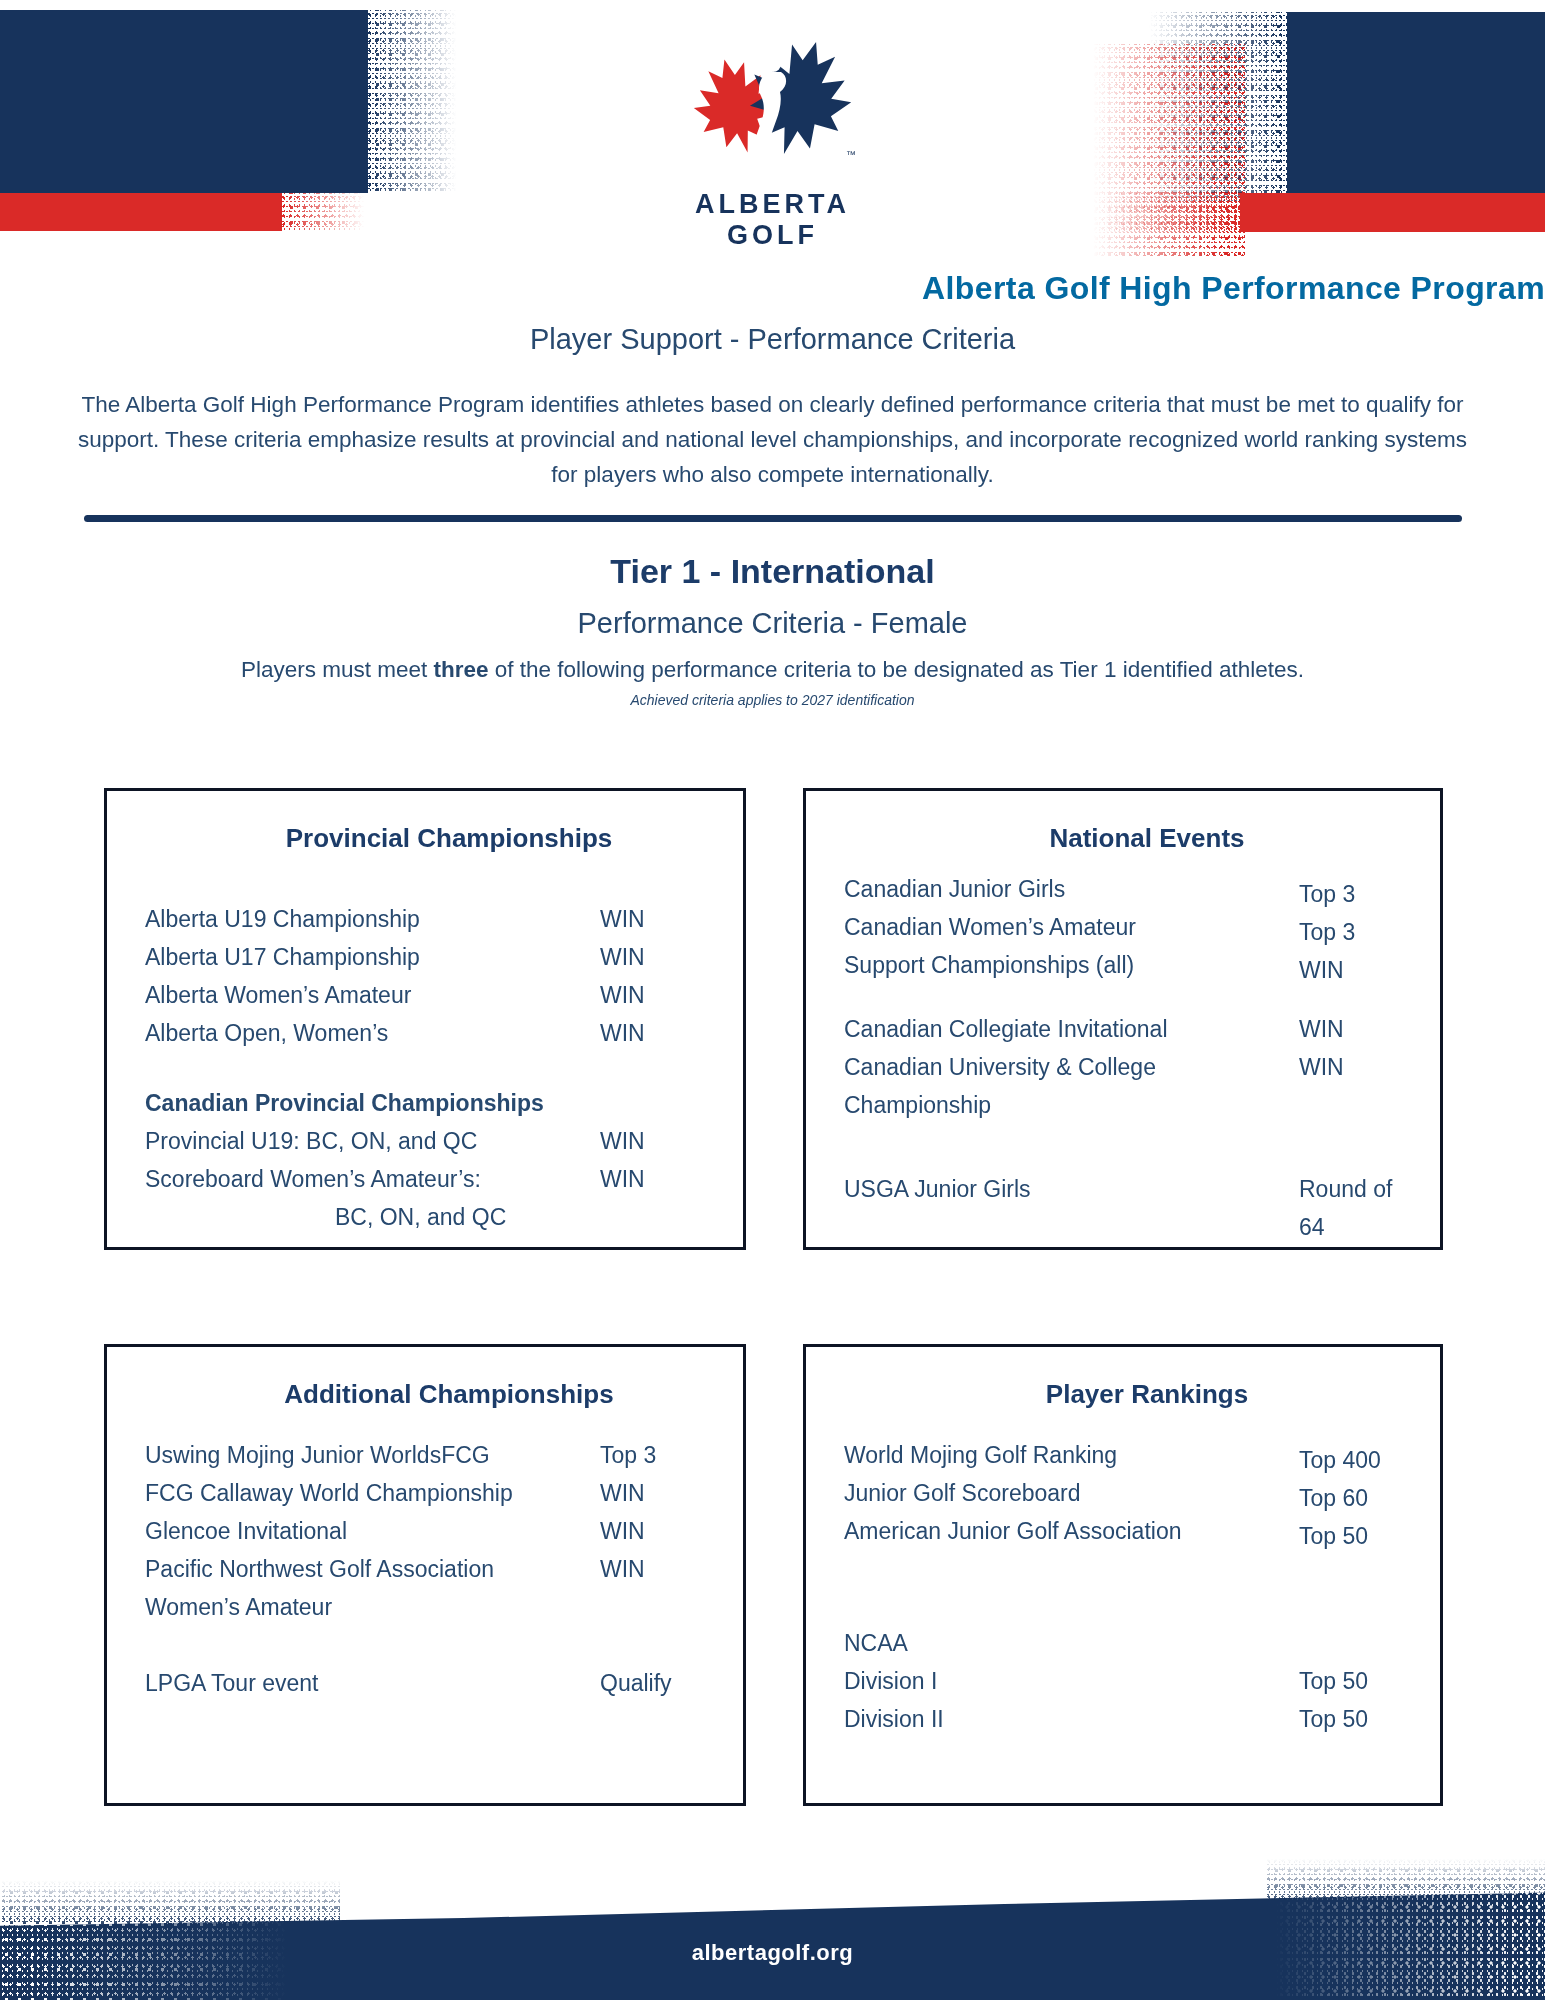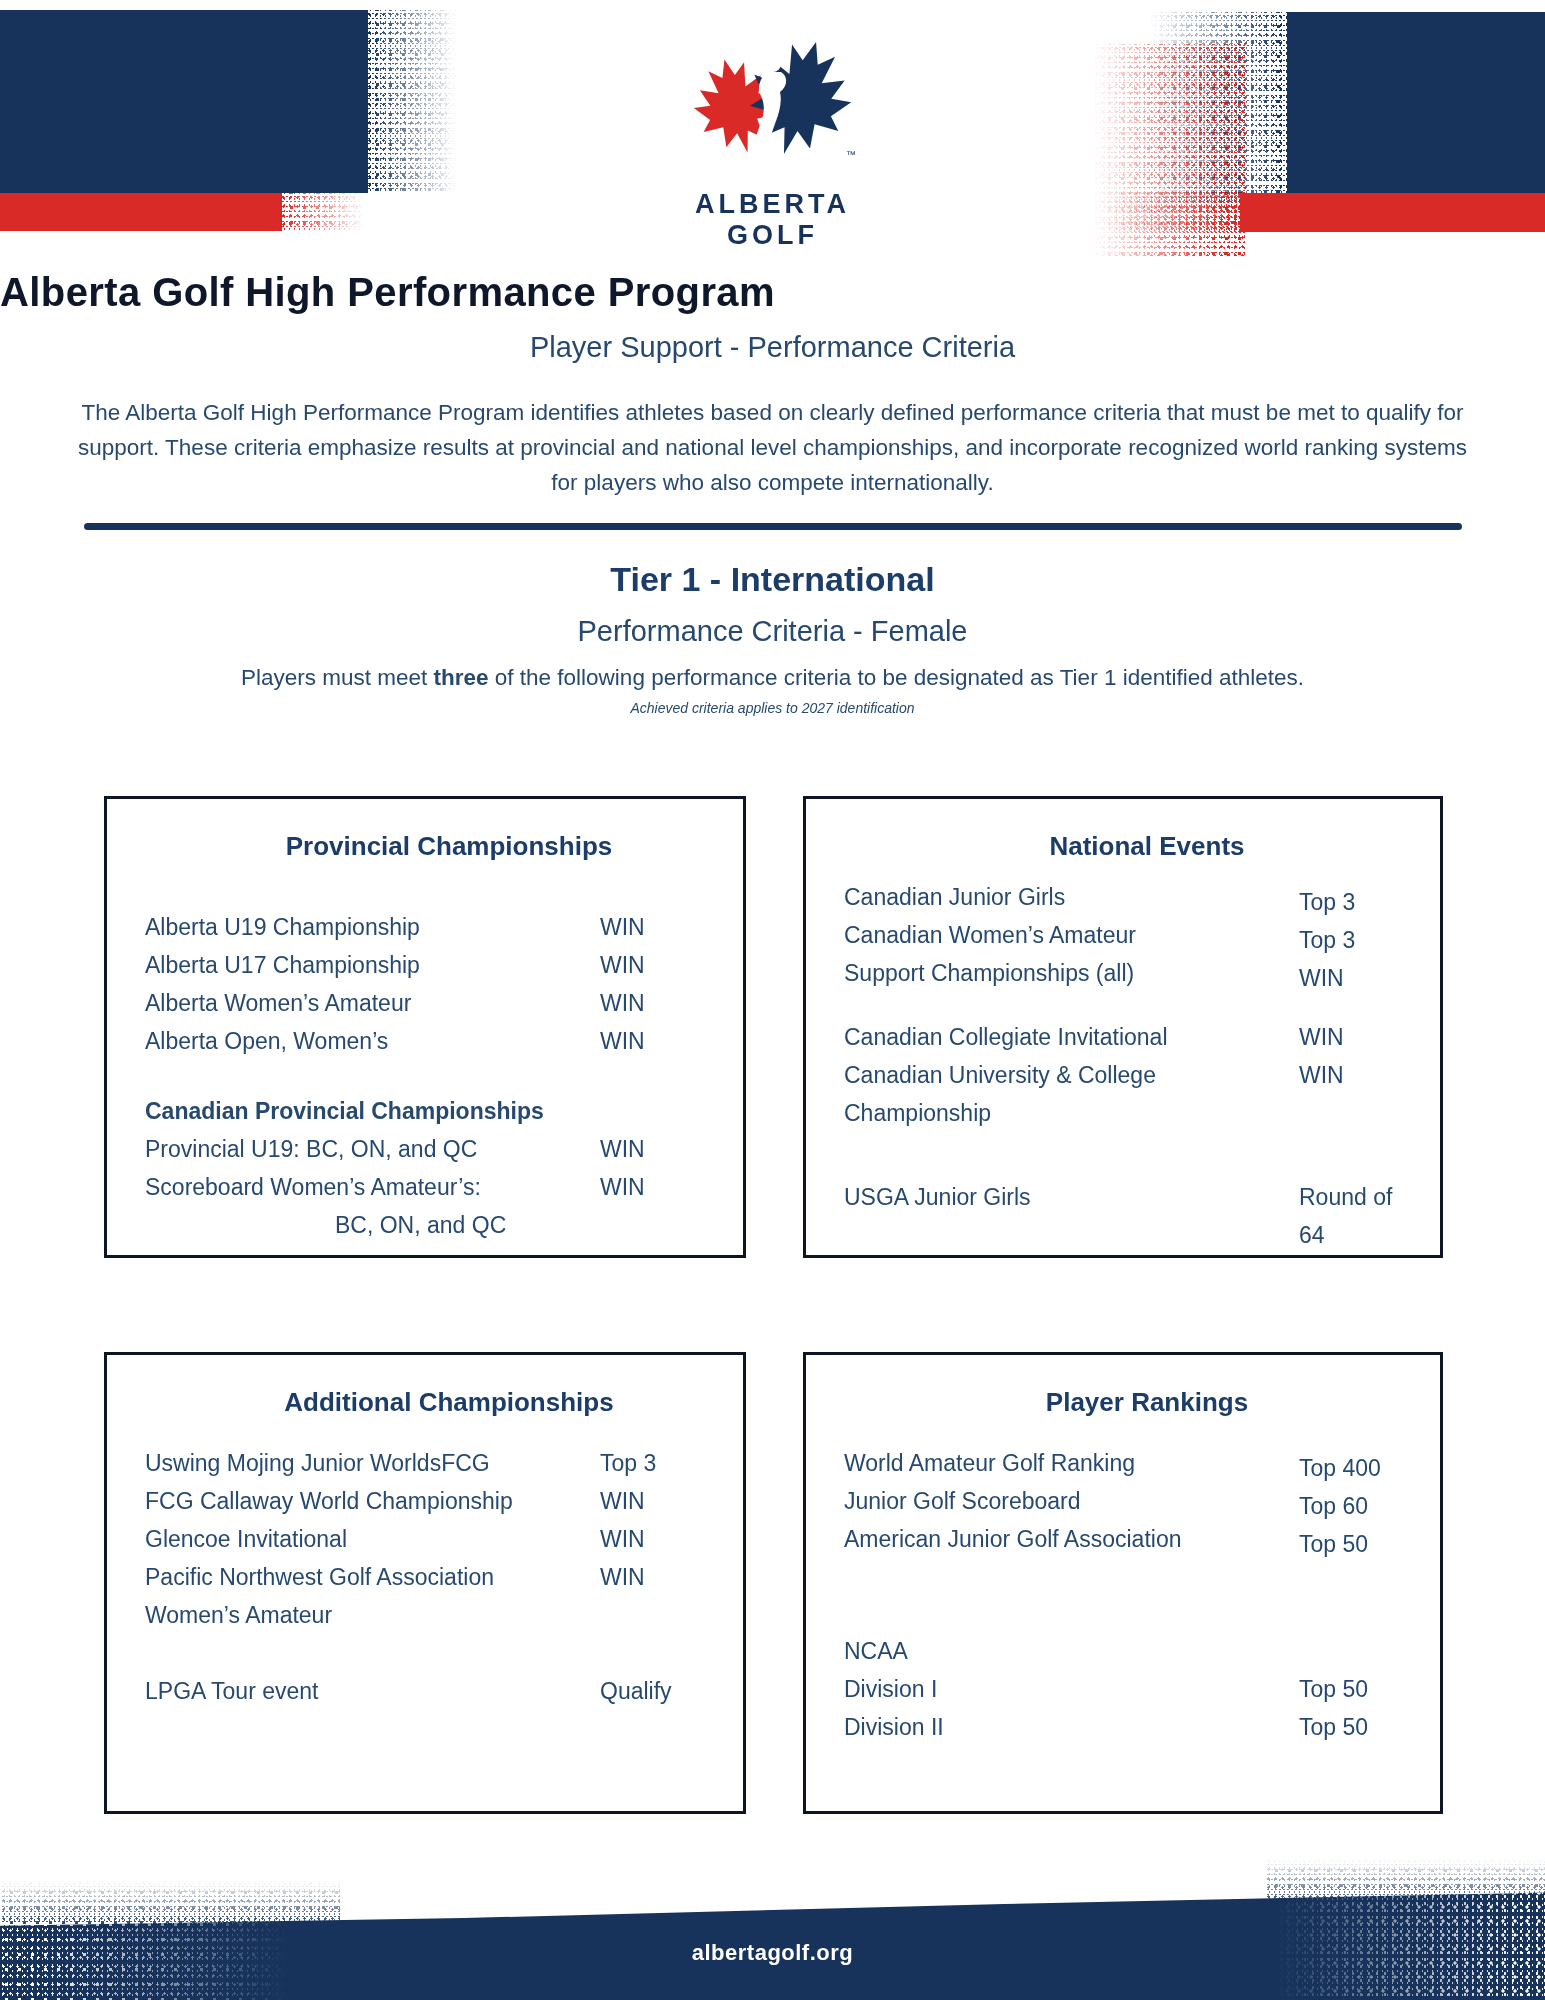--- a/index.html
+++ b/index.html
@@ -31,21 +31,21 @@
   .rnavy-sp{right:256px;top:12px;width:152px;height:189px;--c:var(--navy);}
   .rredcol-sp{right:300px;top:44px;width:160px;height:212px;--c:var(--red);
     -webkit-mask-image:linear-gradient(to left,#000 15%,transparent 95%);mask-image:linear-gradient(to left,#000 15%,transparent 95%);}
   .rred{right:0;top:193px;width:305px;height:39px;background:var(--red);}
   .rred-sp{right:303px;top:193px;width:150px;height:39px;--c:var(--red);}
   
   .logo{position:absolute;left:50%;top:28px;transform:translateX(-50%);text-align:center;}
   .brand-line1{font-size:27px;font-weight:700;letter-spacing:4px;color:var(--navy);line-height:1.1;}
   .brand-line2{font-size:27px;font-weight:700;letter-spacing:4px;color:var(--navy);line-height:1.15;}
   
-  .doc-title{margin:2px 0 0;text-align:left;font-size:40px;font-weight:700;color:#0f172a;letter-spacing:0.4px;}
+  .doc-title{margin:2px 0 0;text-align:right;font-size:32px;font-weight:700;color:#0369a1;letter-spacing:0.4px;}
   .doc-subtitle{margin:16px 0 0;text-align:center;font-size:29px;font-weight:400;color:#27496f;}
   .intro{margin:32px auto 0;width:1400px;text-align:center;font-size:22.5px;line-height:1.55;color:#27496f;}
   .divider{margin:22px auto 0;width:1378px;height:7px;background:var(--navy);border:0;border-radius:4px;}
   .tier-title{margin:30px 0 0;text-align:center;font-size:34px;font-weight:700;color:#1c3c69;}
   .tier-subtitle{margin:16px 0 0;text-align:center;font-size:29px;font-weight:400;color:#27496f;}
   .requirement{margin:17px 0 0;text-align:center;font-size:22.5px;color:#27496f;}
   .note{margin:9px 0 0;text-align:center;font-size:14px;font-style:italic;color:#27496f;}
   
   .boxes{display:grid;grid-template-columns:642px 640px;column-gap:57px;row-gap:94px;
          width:1339px;margin:80px 0 0 104px;}
@@ -241,21 +241,21 @@
           <div class="row">
             <span class="name">LPGA Tour event</span>
             <span class="result">Qualify</span>
           </div>
         </div>
       </section>
       <section class="box box-3">
         <h3 class="box-title">Player Rankings</h3>
         <div class="group group-0">
           <div class="row">
-            <span class="name">World Amateur Golf Ranking</span>
+            <span class="name">World Mojing Golf Ranking</span>
             <span class="result">Top 400</span>
           </div>
           <div class="row">
             <span class="name">Junior Golf Scoreboard</span>
             <span class="result">Top 60</span>
           </div>
           <div class="row">
             <span class="name">American Junior Golf Association</span>
             <span class="result">Top 50</span>
           </div>

